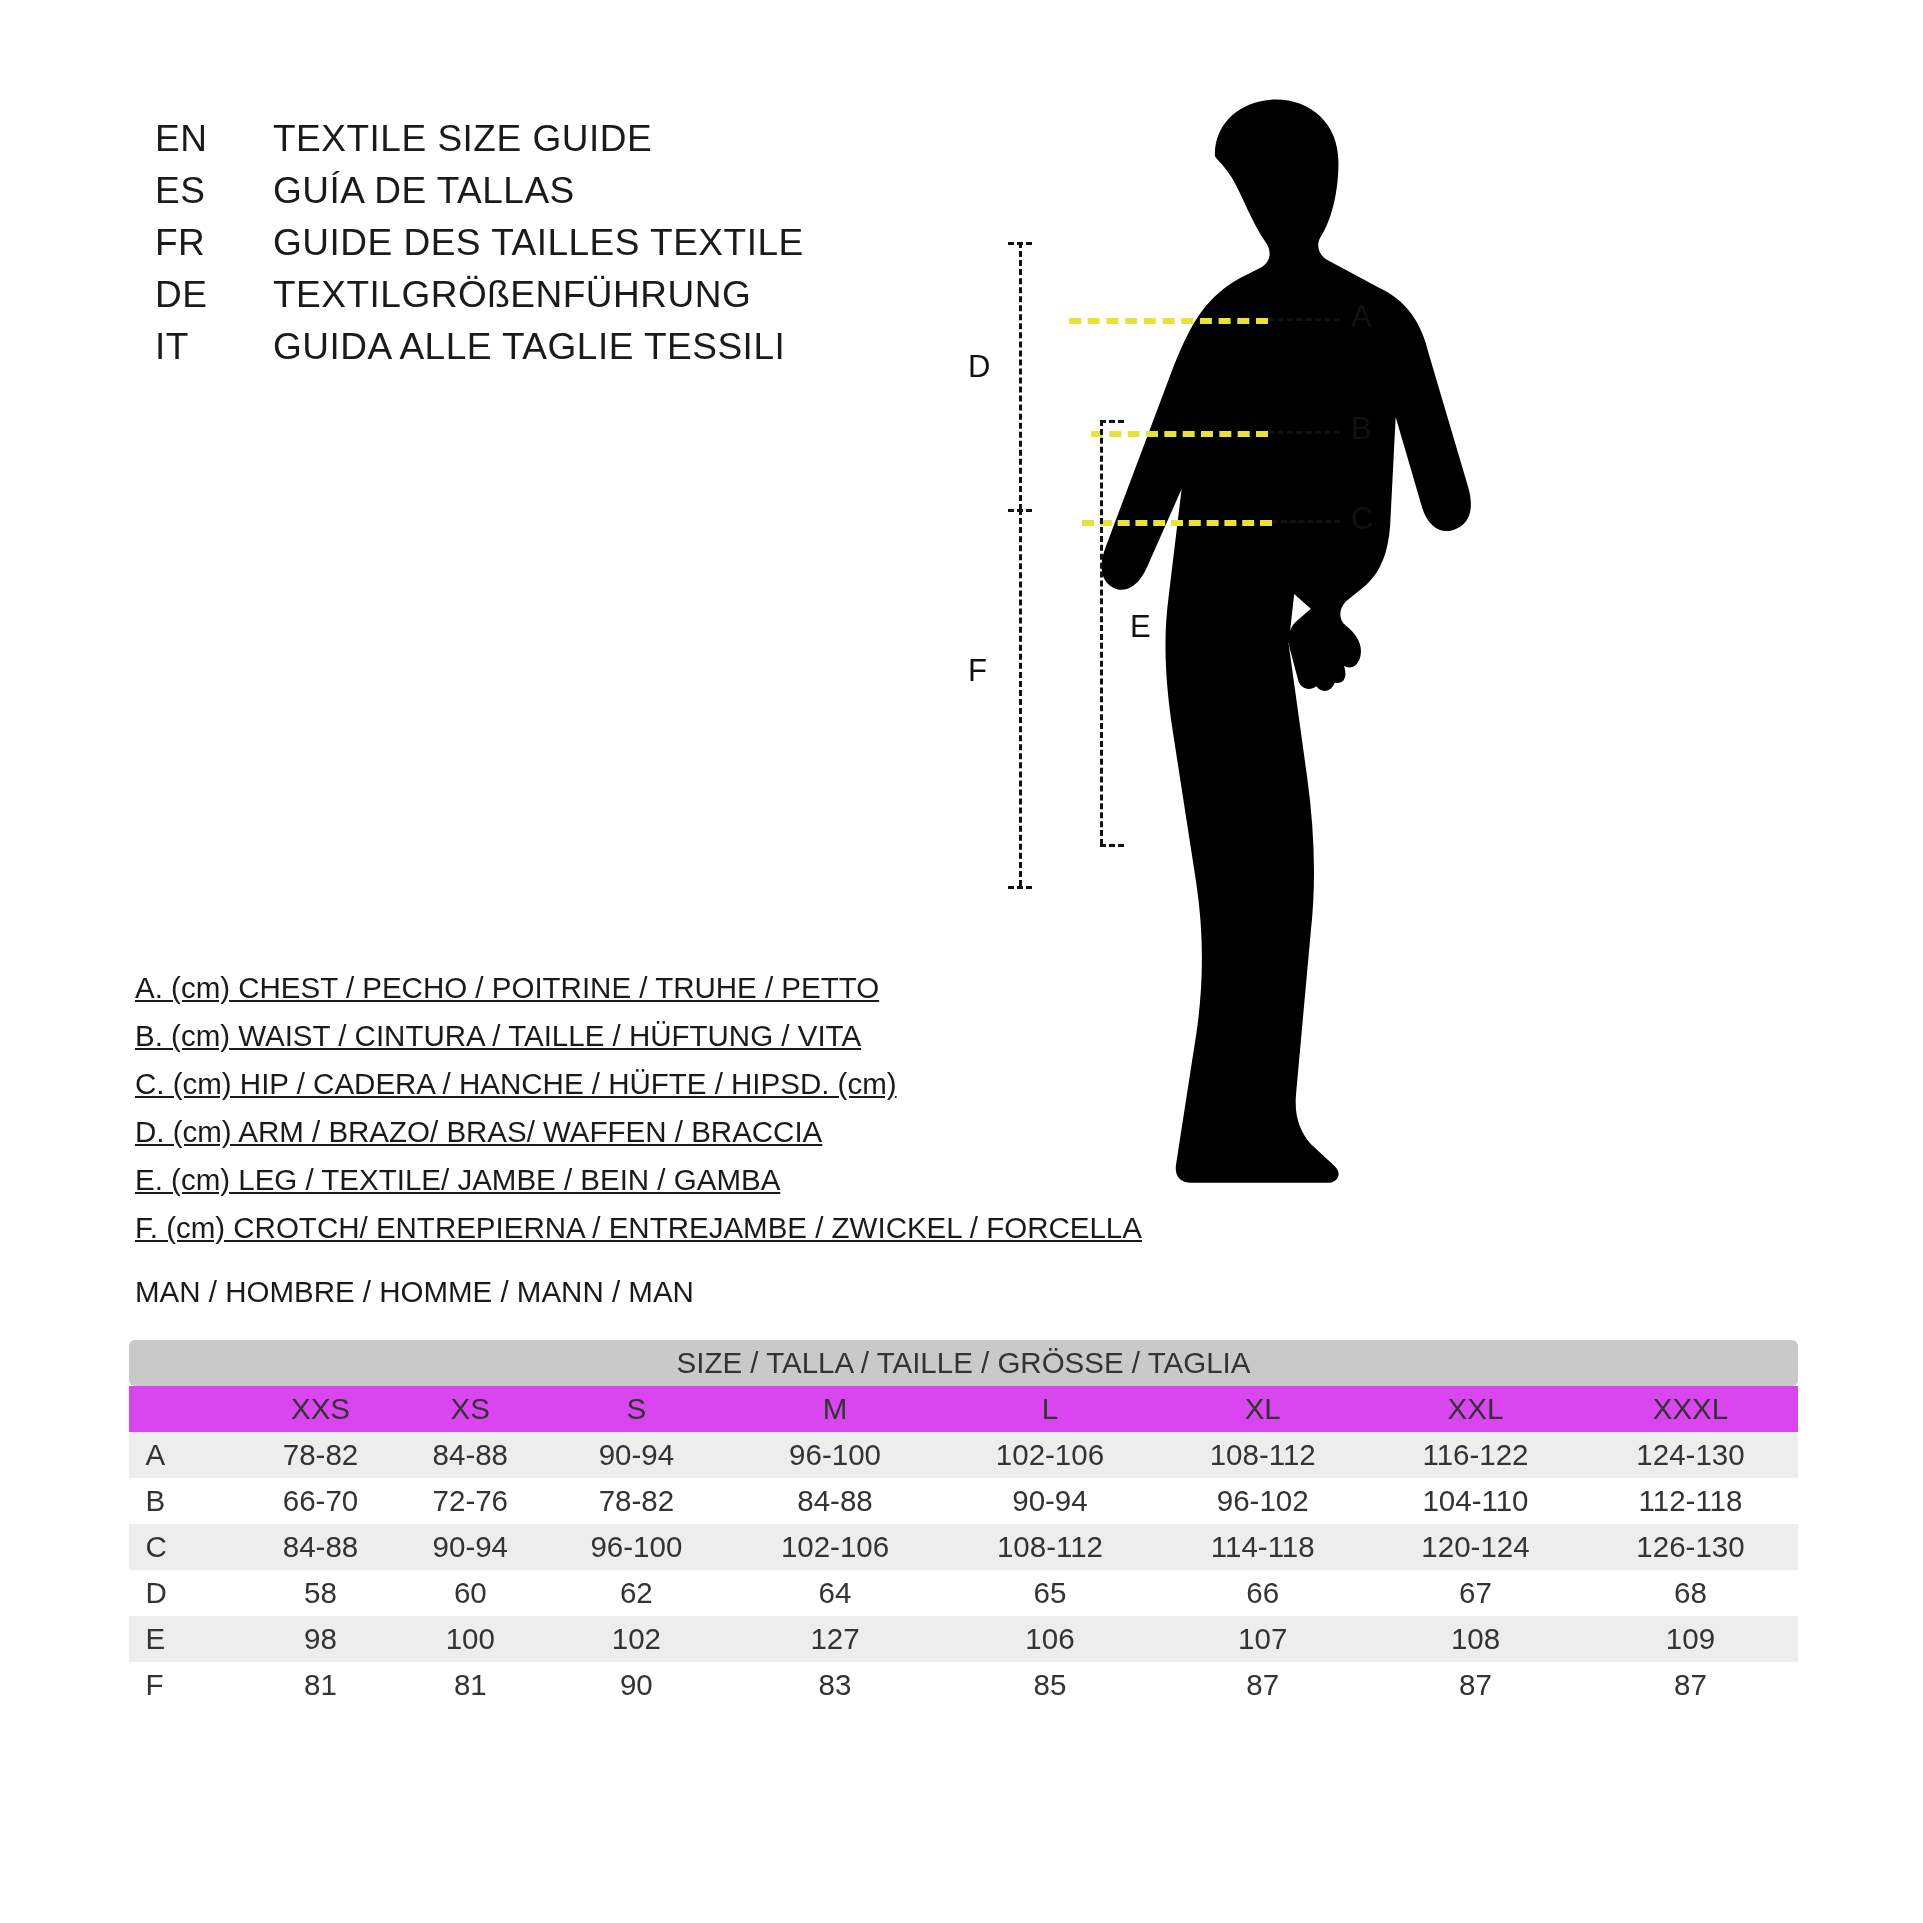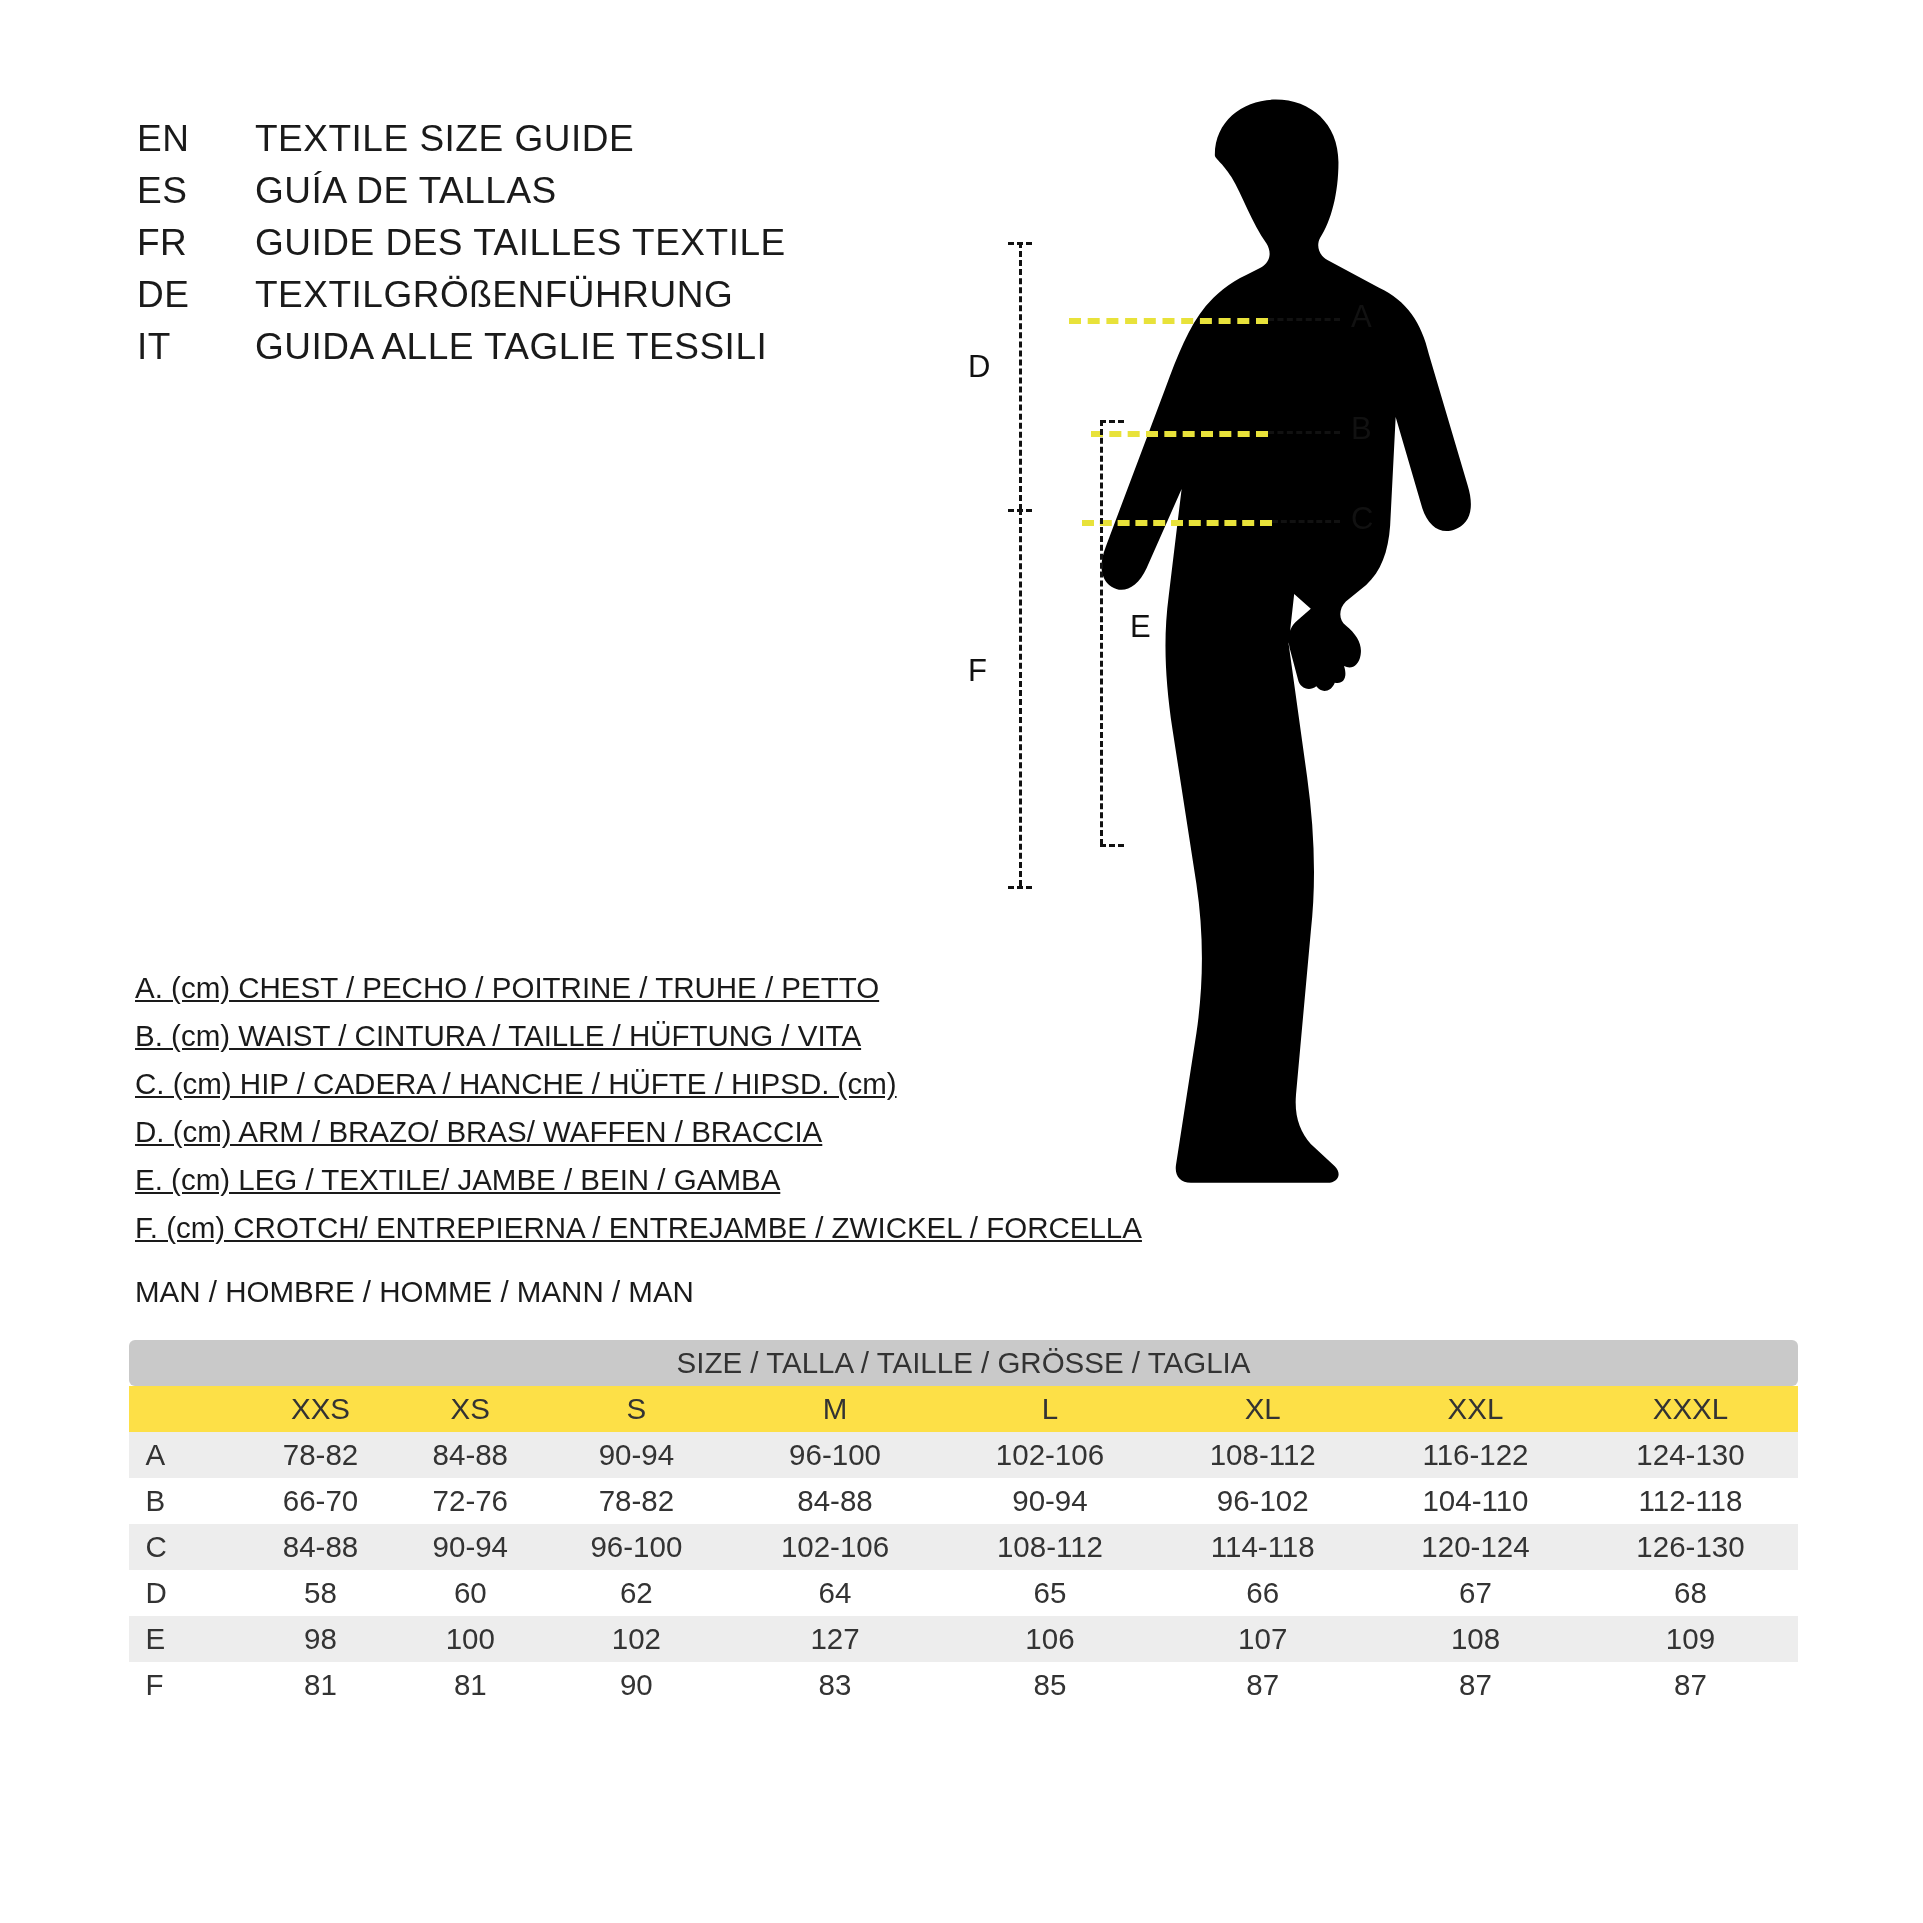--- a/index.html
+++ b/index.html
@@ -19,20 +19,21 @@
   
   #title-block {
     position: absolute;
     left: 137px;
     top: 118px;
   }
   .title-row {
     display: flex;
     align-items: baseline;
     height: 52px;
+    margin-left: 18px;
   }
   .title-lang {
     width: 118px;
     font-size: 37px;
     letter-spacing: 0.5px;
   }
   .title-text {
     font-size: 37px;
     letter-spacing: 0.5px;
   }
@@ -120,21 +121,21 @@
   tr.head-band td {
     background: #c9c9c9;
     text-align: left;
     padding-left: 16.6px;
     height: 52px;
     font-size: 29.5px;
     color: #333;
     border-radius: 6px;
   }
   tr.sizes td {
-    background: #fde047;
+    background: #d946ef;
     height: 52px;
   }
   tr.zebra-a td { background: #ededed; }
   tr.zebra-b td { background: #ffffff; }
 </style>
 </head>
 <body>
 
 <div id="title-block">
   <div class="title-row">

